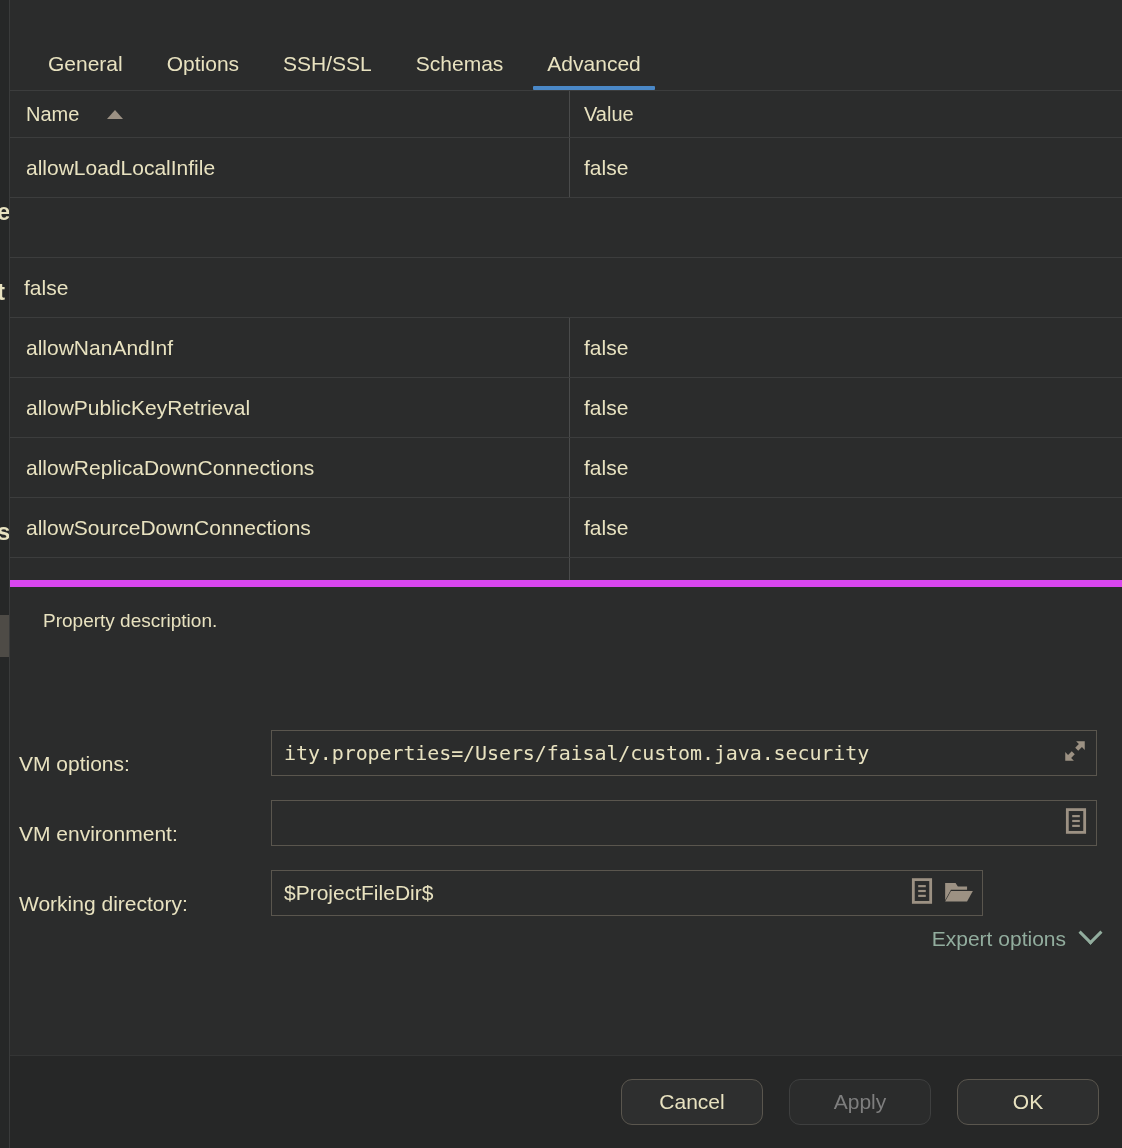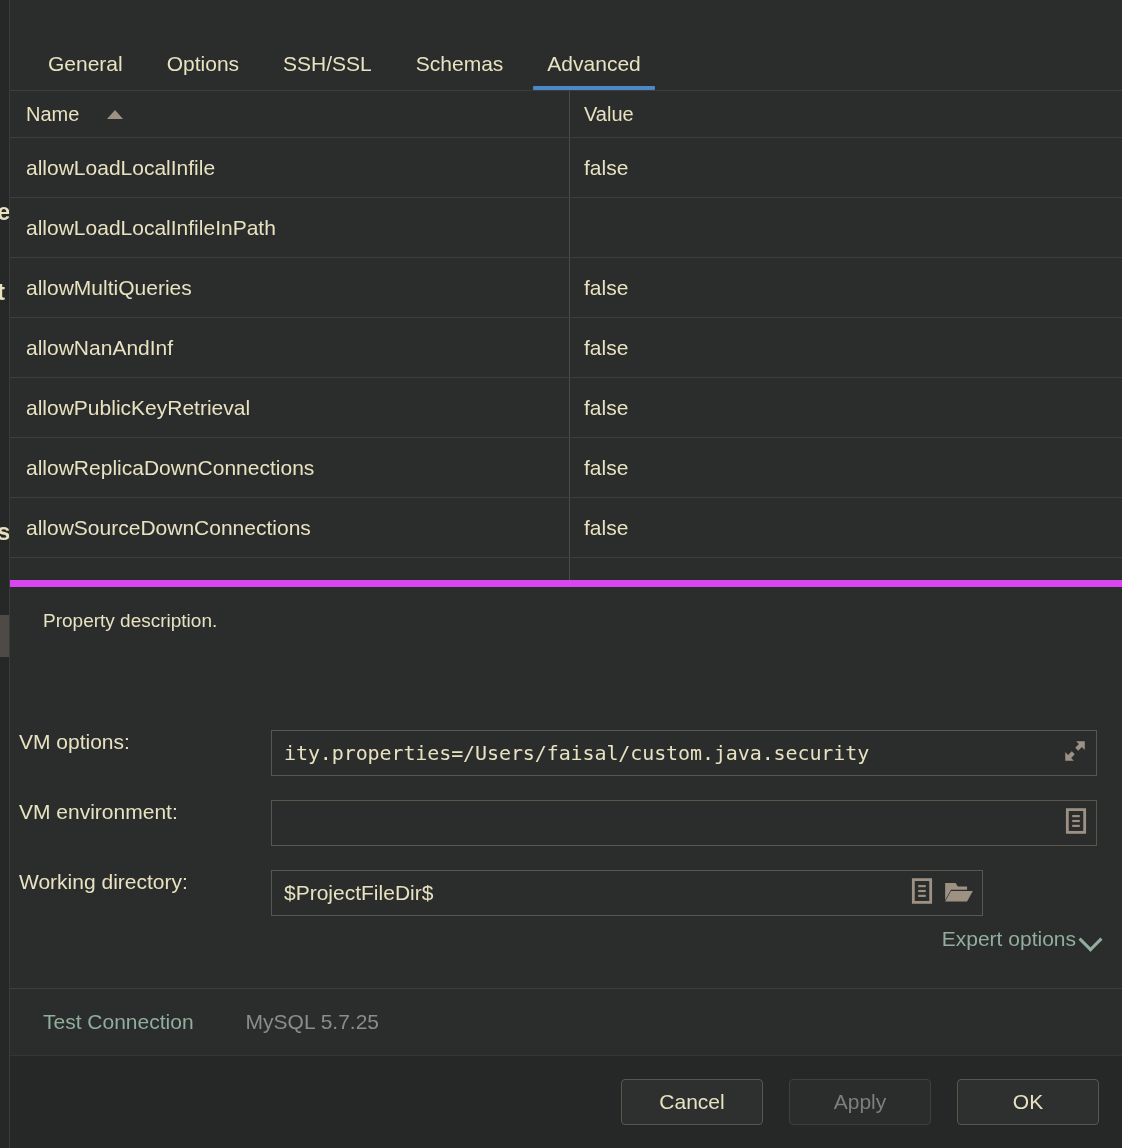--- a/index.html
+++ b/index.html
@@ -154,21 +154,21 @@
     position: absolute;
     left: 33px; top: 23px;
     font-size: 19px;
     color: #e8e2c0;
   }
 
   .form-row {
     position: absolute;
     left: 9px;
     display: flex;
-    align-items: flex-start;
+    align-items: flex-end;
     height: 46px;
   }
   .form-label {
     font-size: 21px;
     color: #e8e2c0;
     text-align: left;
     white-space: nowrap;
   }
   .field {
     position: relative;
@@ -201,22 +201,22 @@
   }
   .ic { display: block; }
 
   .expert {
     position: absolute;
     right: 24px;
     top: 340px;
     font-size: 21px;
     color: #92ad9e;
     display: flex;
-    align-items: flex-end;
-    gap: 6px;
+    align-items: flex-start;
+    gap: 16px;
     cursor: default;
   }
   .chev {
     width: 14px; height: 14px;
     border-right: 3px solid #92ad9e;
     border-bottom: 3px solid #92ad9e;
     transform: rotate(45deg) translate(-2px,-2px);
   }
 
   
@@ -247,21 +247,21 @@
     display: flex;
     align-items: center;
     justify-content: flex-end;
     padding-right: 24px;
     gap: 26px;
   }
   .btn {
     min-width: 142px;
     height: 46px;
     box-sizing: border-box;
-    border-radius: 4px;
+    border-radius: 11px;
     border: 1px solid #5a564e;
     background: #2e2f2f;
     color: #e8e2c0;
     font-size: 21px;
     font-family: "Liberation Sans", sans-serif;
     display: flex;
     align-items: center;
     justify-content: center;
     cursor: default;
   }
@@ -322,31 +322,25 @@
 
       <div class="trow">
         <div class="cell-name">
             <span>allowLoadLocalInfile</span>
           </div>
         <div class="cell-value">
             <span>false</span>
           </div>
       </div>
       <div class="trow">
-        <div class="cell-name">
-            <span>allowLoadLocalInfileInPath</span>
-          </div>
         <div class="cell-value">
             <span></span>
           </div>
       </div>
       <div class="trow">
-        <div class="cell-name">
-            <span>allowMultiQueries</span>
-          </div>
         <div class="cell-value">
             <span>false</span>
           </div>
       </div>
       <div class="trow">
         <div class="cell-name">
             <span>allowNanAndInf</span>
           </div>
         <div class="cell-value">
             <span>false</span>
@@ -440,24 +434,20 @@
           </span>
         </div>
       </div>
 
       <div class="expert">
         <span>Expert options</span>
         <span class="chev"></span>
       </div>
     </div>
 
-    <div class="statusbar">
-      <span class="test-conn">Test Connection</span>
-      <span class="db-version">MySQL 5.7.25</span>
-    </div>
 
     <div class="buttonbar">
       <div class="btn">Cancel</div>
       <div class="btn disabled">Apply</div>
       <div class="btn">OK</div>
     </div>
 
   </div>
 </div>
 

